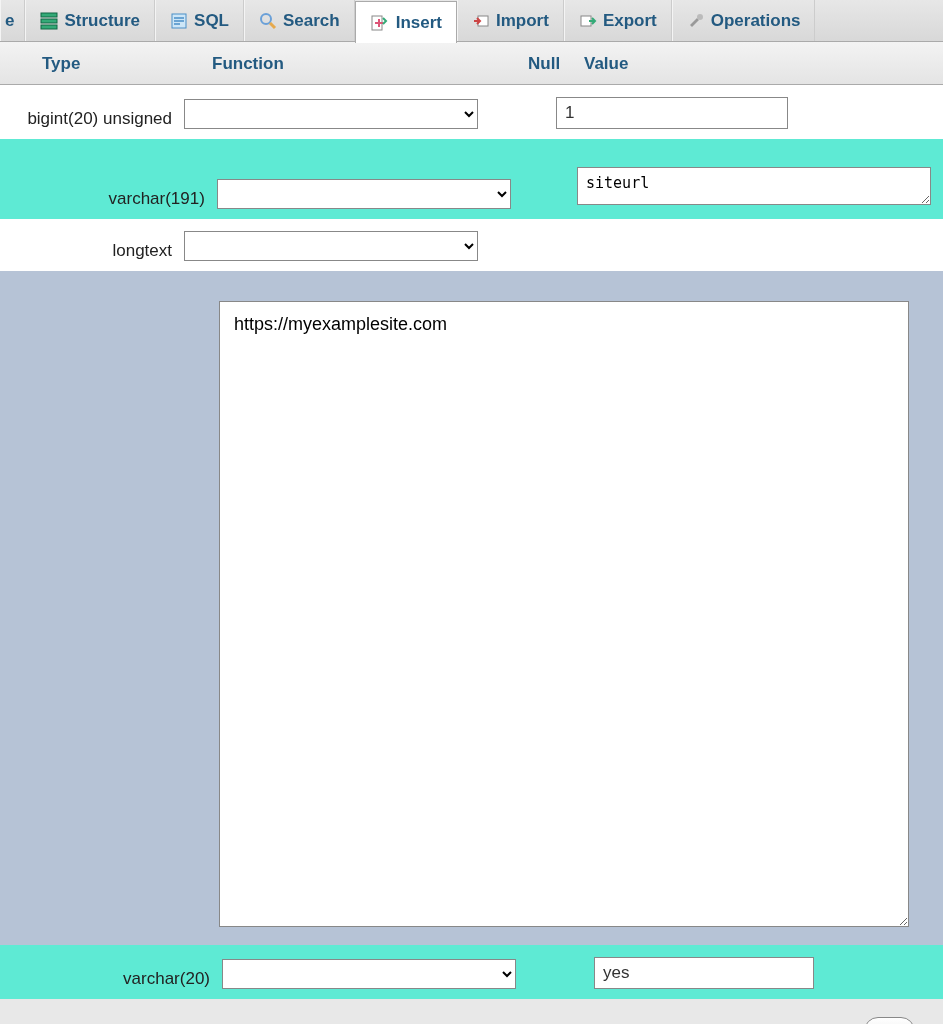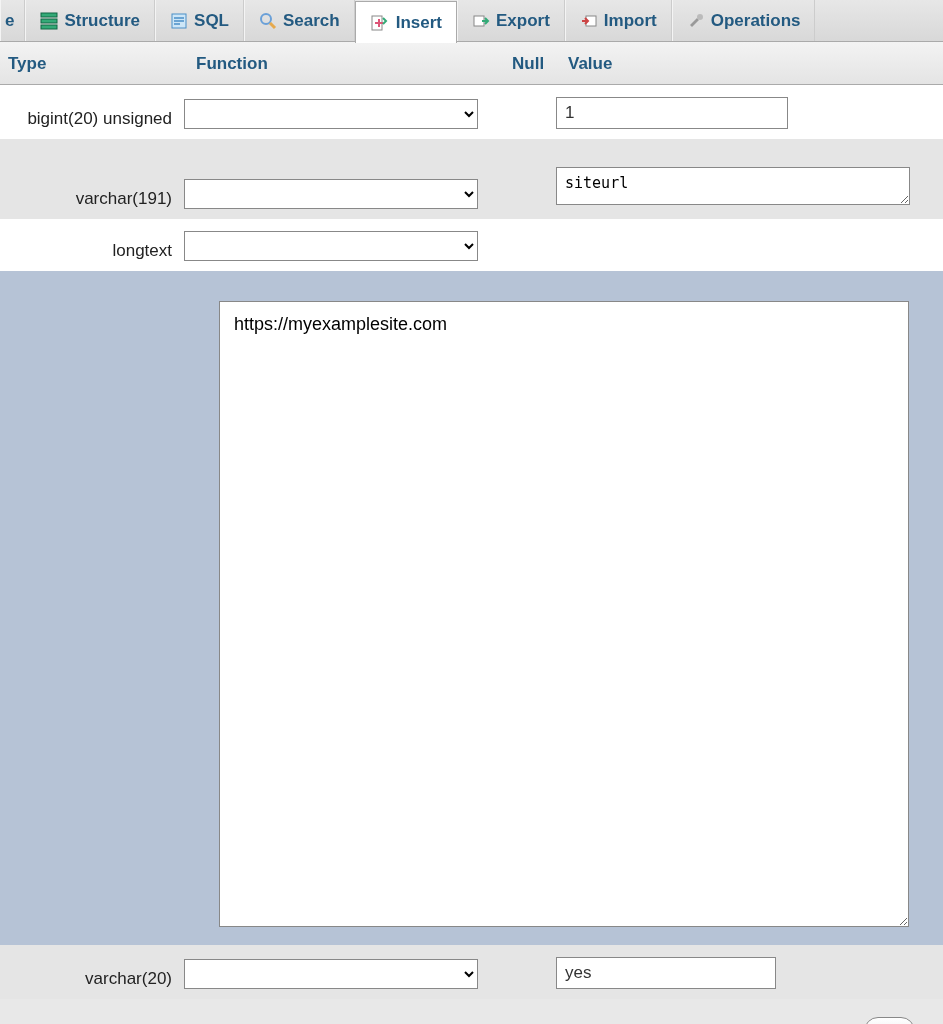--- a/index.html
+++ b/index.html
@@ -42,30 +42,30 @@
   .tab .icon { width: 18px; height: 18px; display: inline-flex; align-items: center; justify-content: center; }
   .headers {
     display: flex;
     background: linear-gradient(#f3f3f3, #e4e4e4);
     border-bottom: 1px solid #aaa;
     font-weight: bold;
     color: #235a81;
     padding: 12px 0 10px 0;
     font-size: 17px;
   }
-  .col-type { width: 196px; padding-left: 8px; }
+  .col-type { width: 196px; padding-left: 26px; margin-left: 16px; }
   .col-func { width: 316px; }
   .col-null { width: 56px; }
   .col-value { flex: 1; }
   .row {
     display: flex;
     align-items: flex-end;
     padding: 10px 0;
   }
-  .row.alt { background: #e5e5e5; }
+  .row.alt { background: #5eead4; padding-left: 38px; }
   .row .type {
     width: 184px;
     padding-left: 12px;
     padding-top: 6px;
     font-size: 17px;
     color: #222;
     text-align: right;
     padding-right: 12px;
   }
   .row .func { width: 316px; padding-top: 2px; }
@@ -165,34 +165,34 @@
           <rect x="2" y="2" width="10" height="14" fill="#fff" stroke="#888"></rect>
           <path d="M9 5v8M5 9h8" stroke="#d57" stroke-width="2"></path>
           <path d="M13 4l3 3-3 3" fill="none" stroke="#3a7" stroke-width="2"></path>
         </svg>
     </span>
     <span>Insert</span>
   </div>
   <div class="tab">
     <span class="icon">
       <svg width="18" height="18" viewBox="0 0 18 18">
+          <rect x="6" y="4" width="10" height="10" fill="#fff" stroke="#888"></rect>
+          <path d="M2 9h6M5 6l3 3-3 3" fill="none" stroke="#c44" stroke-width="2"></path>
+        </svg>
+    </span>
+    <span>Import</span>
+  </div>
+  <div class="tab">
+    <span class="icon">
+      <svg width="18" height="18" viewBox="0 0 18 18">
           <rect x="2" y="4" width="10" height="10" fill="#fff" stroke="#888"></rect>
           <path d="M10 9h6M13 6l3 3-3 3" fill="none" stroke="#3a7" stroke-width="2"></path>
         </svg>
     </span>
     <span>Export</span>
-  </div>
-  <div class="tab">
-    <span class="icon">
-      <svg width="18" height="18" viewBox="0 0 18 18">
-          <rect x="6" y="4" width="10" height="10" fill="#fff" stroke="#888"></rect>
-          <path d="M2 9h6M5 6l3 3-3 3" fill="none" stroke="#c44" stroke-width="2"></path>
-        </svg>
-    </span>
-    <span>Import</span>
   </div>
   <div class="tab">
     <span class="icon">
       <svg width="18" height="18" viewBox="0 0 18 18">
           <path d="M3 13 L10 6 L12 8 L5 15 Z" fill="#999"></path>
           <circle cx="13" cy="5" r="3" fill="#bbb"></circle>
         </svg>
     </span>
     <span>Operations</span>
   </div>

